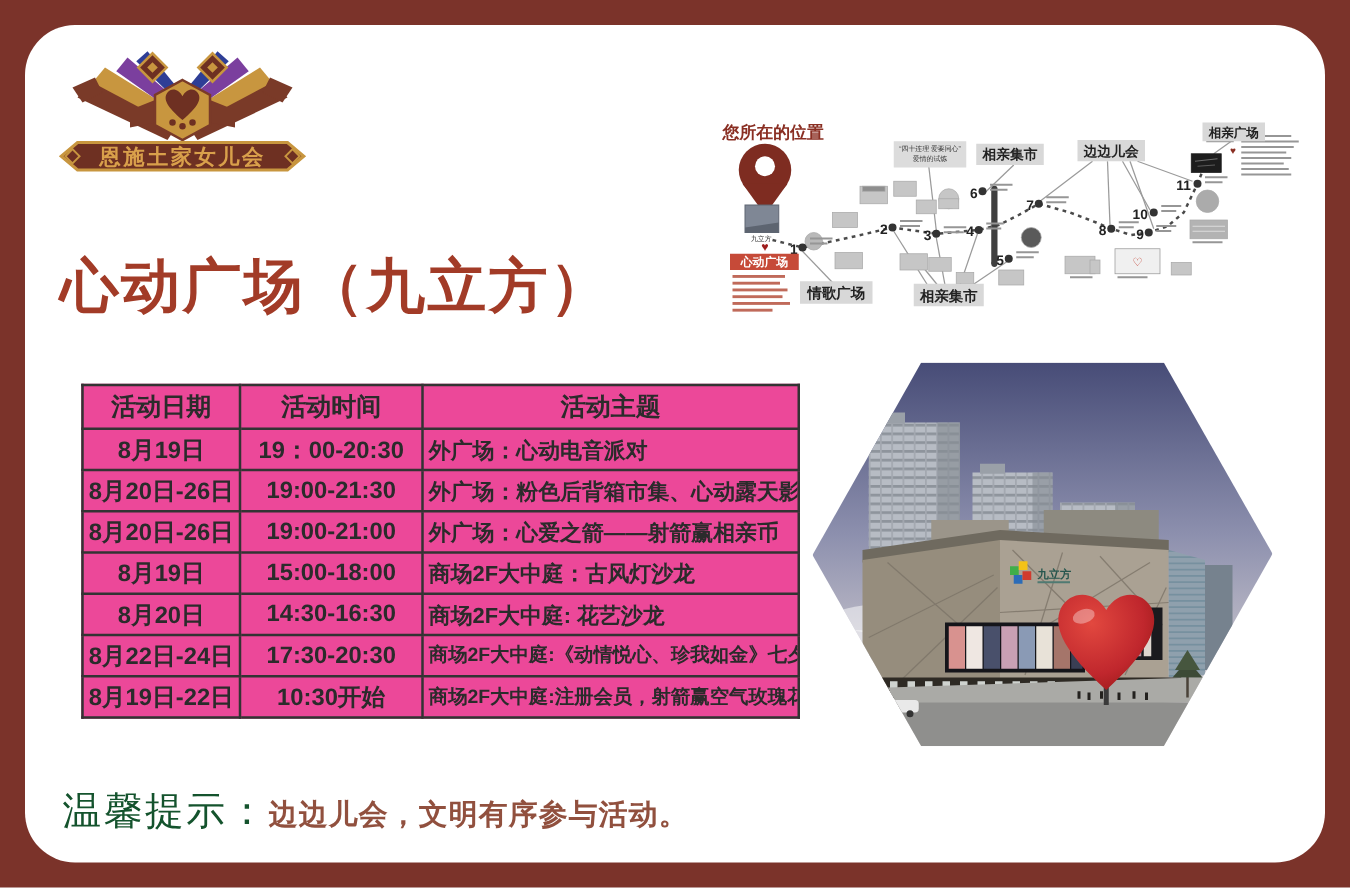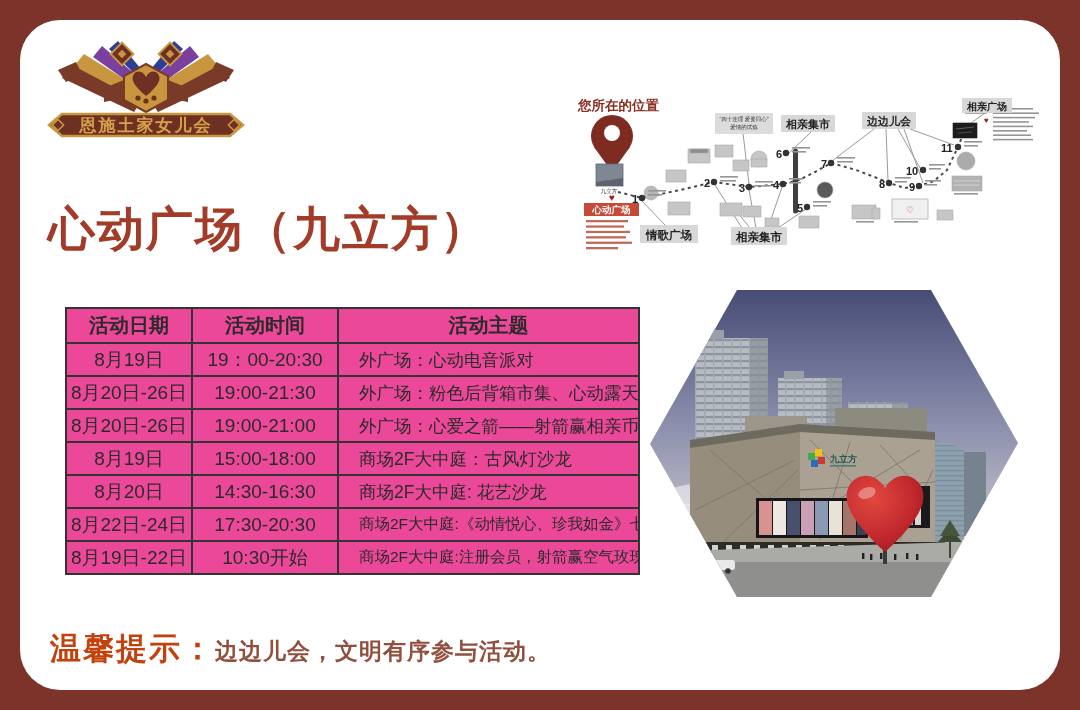--- a/index.html
+++ b/index.html
@@ -6,28 +6,28 @@
   body{width:1080px;height:710px;background:#7b332a;font-family:"Liberation Sans",sans-serif;position:relative;overflow:hidden;}
   .card{position:absolute;left:20px;top:20px;width:1040px;height:670px;background:#ffffff;border-radius:40px;overflow:hidden;}
   .abs{position:absolute;}
   
   .subtitle{left:30px;top:126px;font-size:25px;font-weight:bold;color:#7c392b;letter-spacing:1px;}
   .big-title{left:28px;top:158px;font-size:47px;font-weight:900;color:#a23b27;font-family:"DejaVu Serif","Liberation Serif",serif;letter-spacing:2px;margin-top:20px;}
   
   .etable{position:absolute;left:45px;top:287px;width:573px;border-collapse:collapse;table-layout:fixed;background:#ec4899;}
   .etable th,.etable td{border:2px solid #333;color:#2b2b2b;overflow:hidden;white-space:nowrap;}
   .etable th{font-size:20px;font-weight:bold;height:31px;text-align:center;}
-  .etable td{height:29px;}
+  .etable td{height:29px;font-weight:bold;}
   .c-date,.c-time{text-align:center;font-size:19px;}
-  .c-theme{text-align:left;font-size:17.5px;padding-left:20px;}
+  .c-theme{text-align:left;font-size:17.5px;padding-left:4px;}
   .small-theme{font-size:15.5px;}
   .c-footer{text-align:center;font-size:18px;}
   
   .tip{left:30px;top:608px;display:flex;align-items:baseline;}
-  .tip-label{font-size:31px;font-weight:700;color:#c2410c;font-family:"DejaVu Serif","Liberation Serif",serif;letter-spacing:2px;}
+  .tip-label{font-size:31px;font-weight:400;color:#14532d;font-family:"DejaVu Serif","Liberation Serif",serif;letter-spacing:2px;}
   .tip-text{font-size:23px;font-weight:bold;color:#91503e;letter-spacing:1px;}
   svg text{font-family:"Liberation Sans",sans-serif;}
   svg .serif{font-family:"DejaVu Serif","Liberation Serif",serif;}
 </style>
 </head>
 <body>
 
 <div class="card">
 
   <svg class="abs" style="left:26px;top:14px;" width="200" height="112" viewBox="0 0 200 112">

